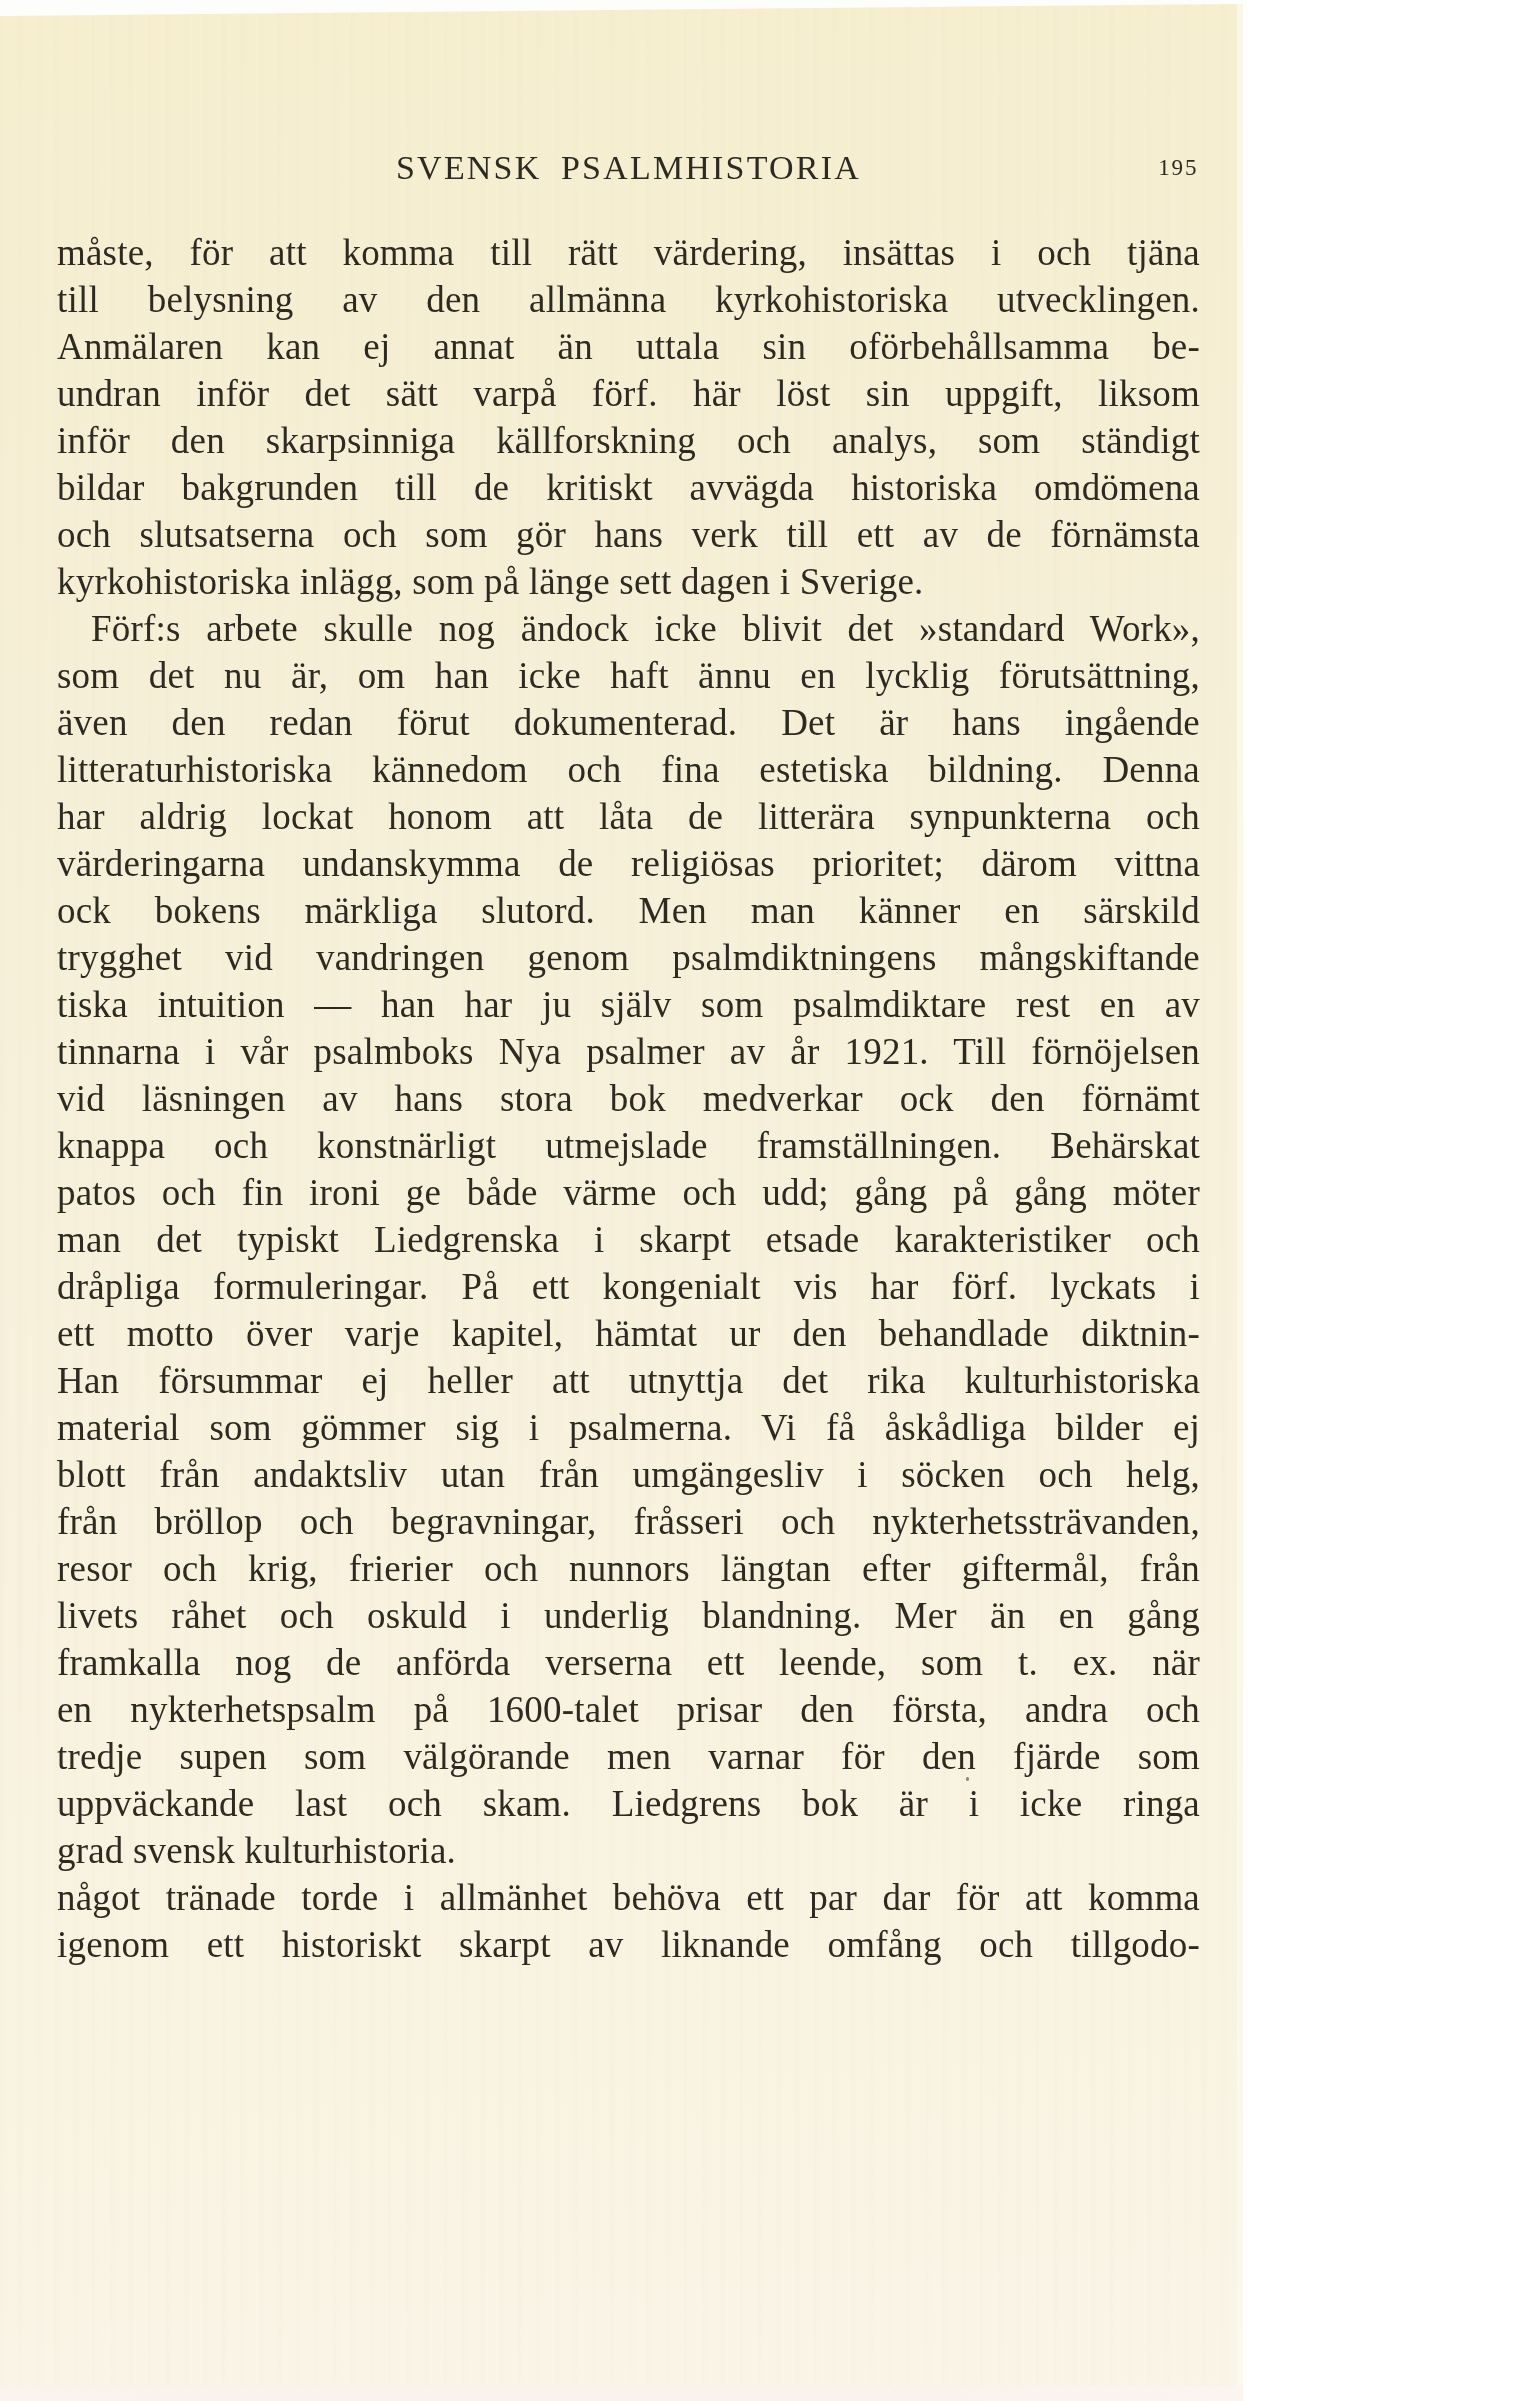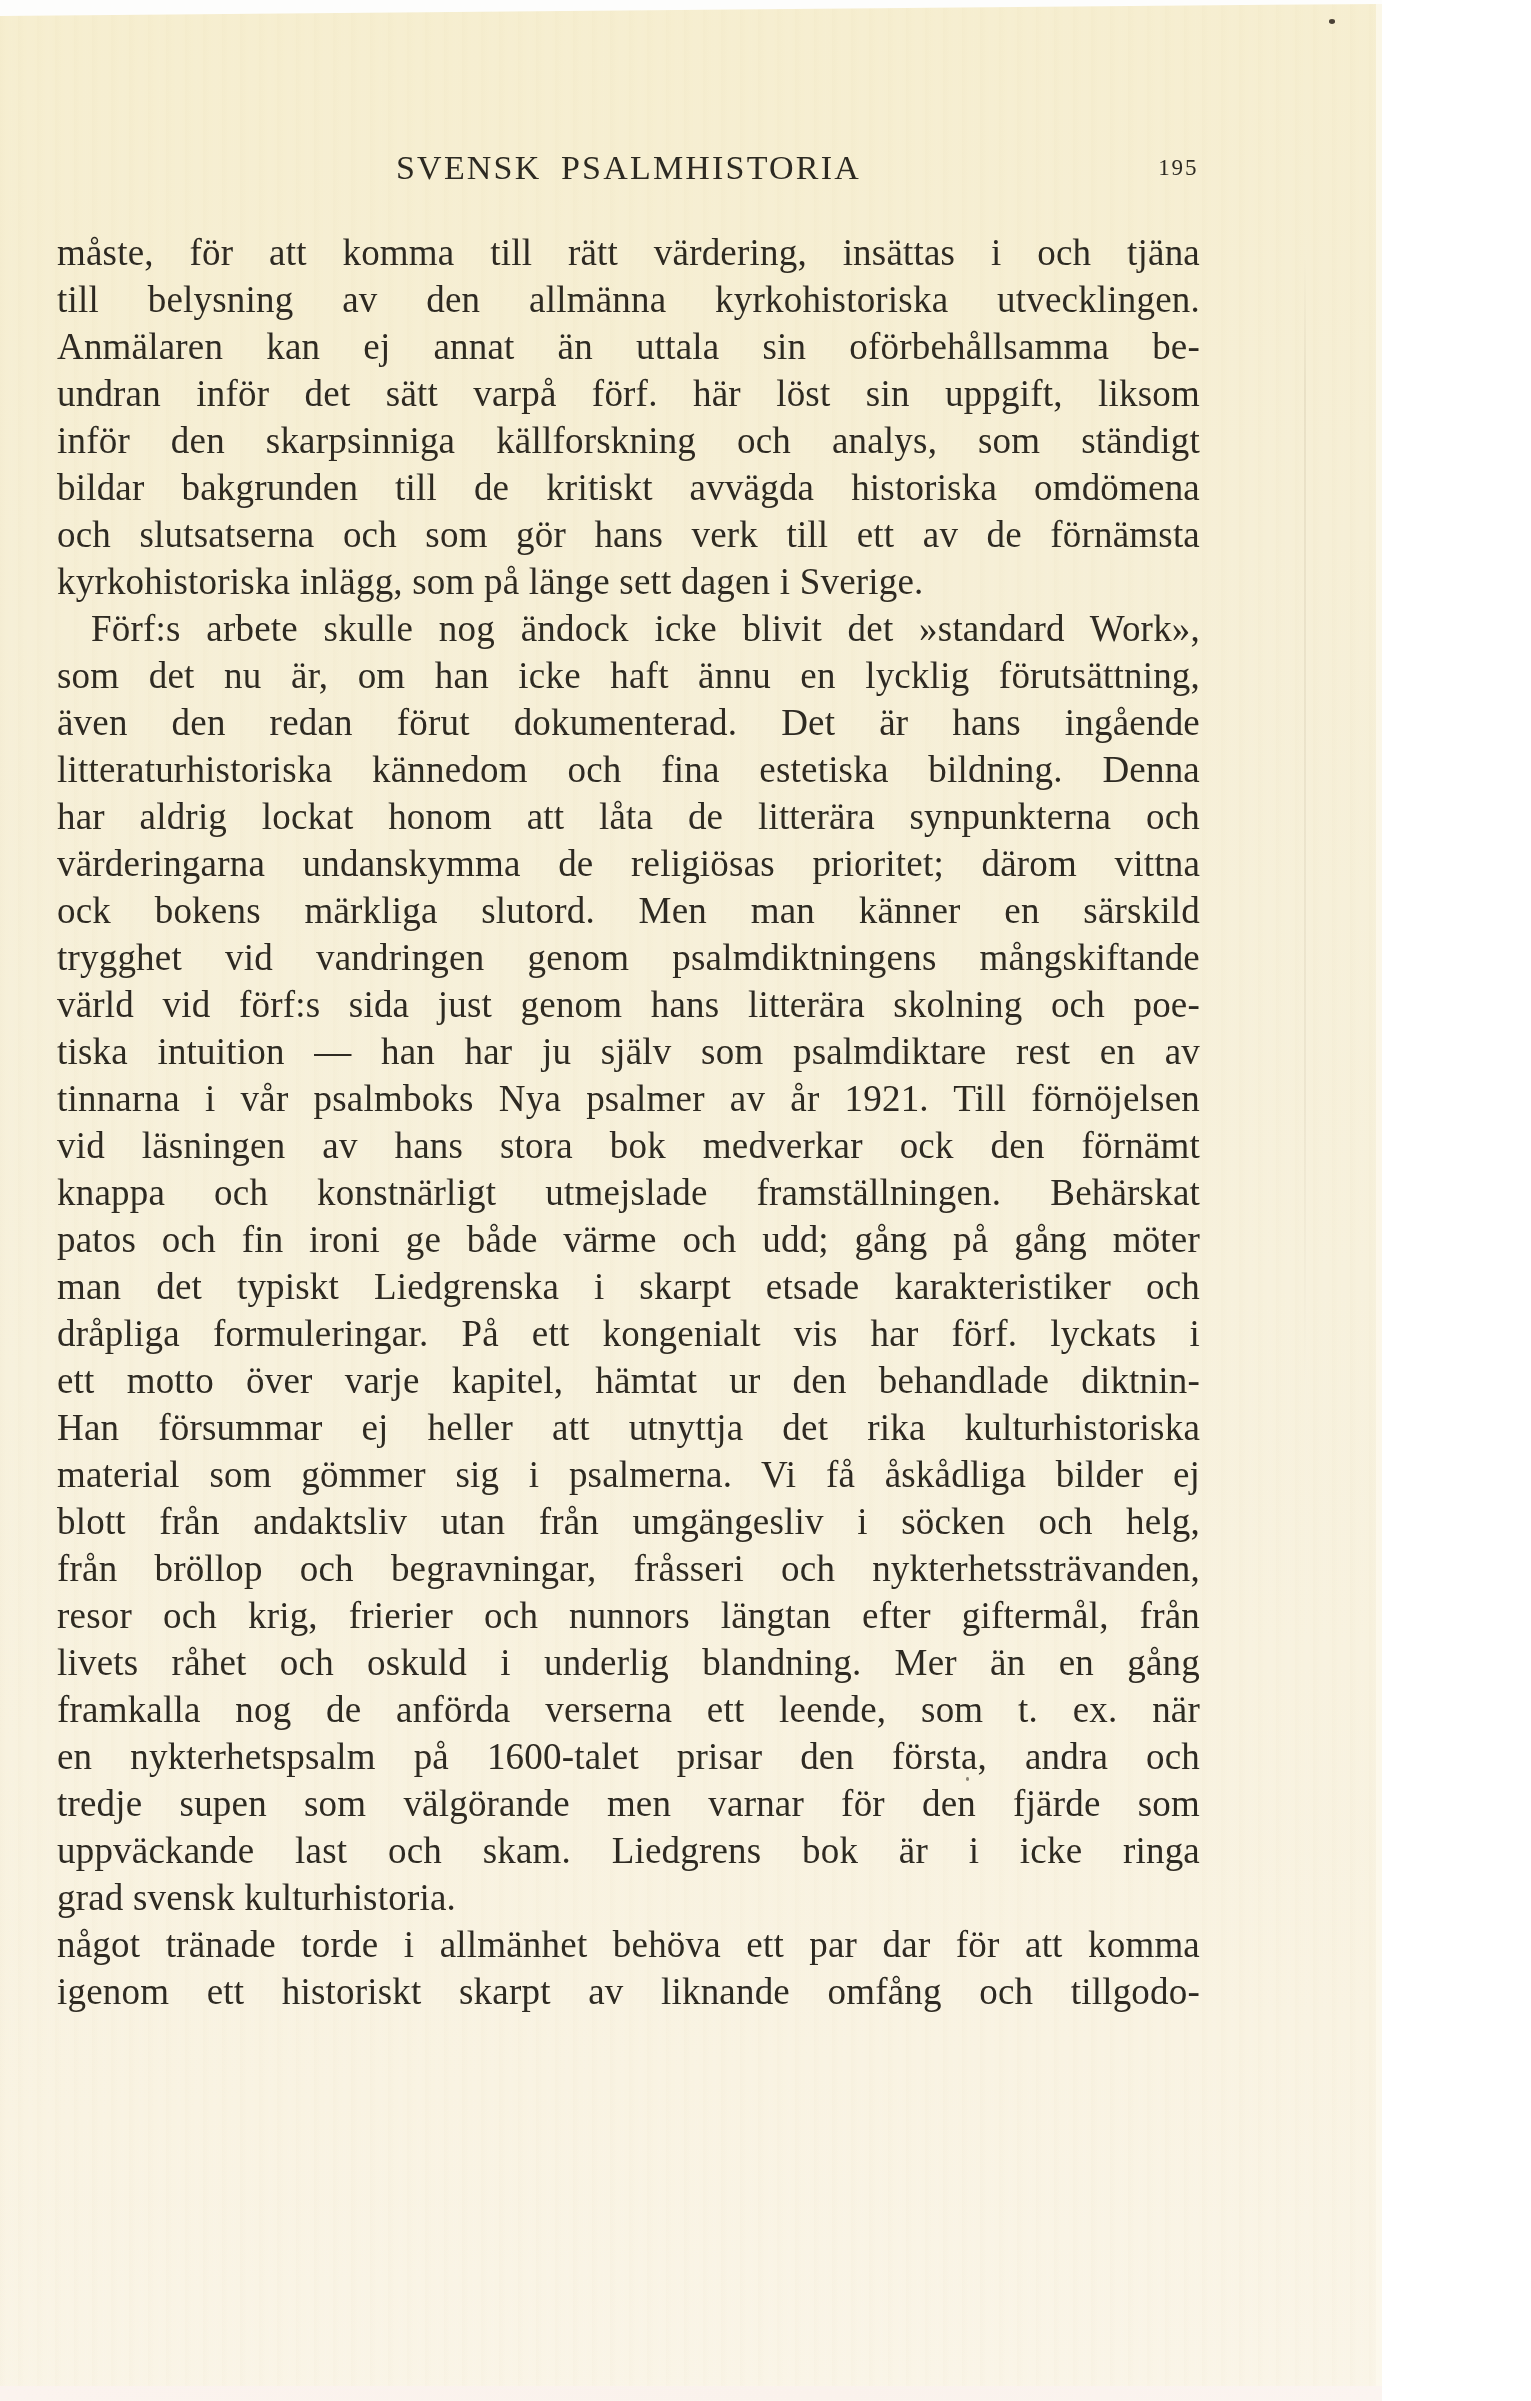--- a/index.html
+++ b/index.html
@@ -2,21 +2,21 @@
 <html style="font-size:14px"><head>
 <meta charset="utf-8">
 <style>
   html, body {
     margin: 0;
     padding: 0;
     background: #ffffff;
   }
   #scan {
     position: relative;
-    width: 1382px;
+    width: 1243px;
     height: 2401px;
     overflow: hidden;
     background: linear-gradient(176deg, #f6eecf 0%, #f6efd6 25%, #f7f1dc 55%, #f9f3e2 85%, #faf5e8 100%);
     font-family: "Liberation Serif", "DejaVu Serif", serif;
   }
   
   #scan::after {
     content: "";
     position: absolute;
     inset: 0;
@@ -138,21 +138,20 @@
       <div class="line">och slutsatserna och som gör hans verk till ett av de förnämsta</div>
       <div class="line no-justify">kyrkohistoriska inlägg, som på länge sett dagen i Sverige.</div>
       <div class="line indent">Förf:s arbete skulle nog ändock icke blivit det »standard Work»,</div>
       <div class="line">som det nu är, om han icke haft ännu en lycklig förutsättning,</div>
       <div class="line">även den redan förut dokumenterad. Det är hans ingående</div>
       <div class="line">litteraturhistoriska kännedom och fina estetiska bildning. Denna</div>
       <div class="line">har aldrig lockat honom att låta de litterära synpunkterna och</div>
       <div class="line">värderingarna undanskymma de religiösas prioritet; därom vittna</div>
       <div class="line">ock bokens märkliga slutord. Men man känner en särskild</div>
       <div class="line">trygghet vid vandringen genom psalmdiktningens mångskiftande</div>
-      <div class="line">värld vid förf:s sida just genom hans litterära skolning och poe-</div>
       <div class="line">tiska intuition — han har ju själv som psalmdiktare rest en av</div>
       <div class="line">tinnarna i vår psalmboks Nya psalmer av år 1921. Till förnöjelsen</div>
       <div class="line">vid läsningen av hans stora bok medverkar ock den förnämt</div>
       <div class="line">knappa och konstnärligt utmejslade framställningen. Behärskat</div>
       <div class="line">patos och fin ironi ge både värme och udd; gång på gång möter</div>
       <div class="line">man det typiskt Liedgrenska i skarpt etsade karakteristiker och</div>
       <div class="line">dråpliga formuleringar. På ett kongenialt vis har förf. lyckats i</div>
       <div class="line">ett motto över varje kapitel, hämtat ur den behandlade diktnin-</div>
       <div class="line">Han försummar ej heller att utnyttja det rika kulturhistoriska</div>
       <div class="line">material som gömmer sig i psalmerna. Vi få åskådliga bilder ej</div>

